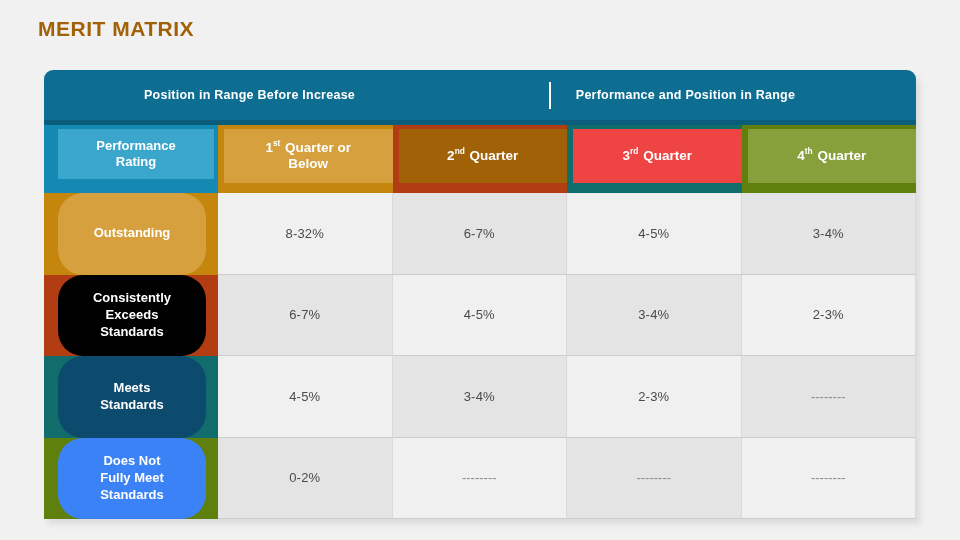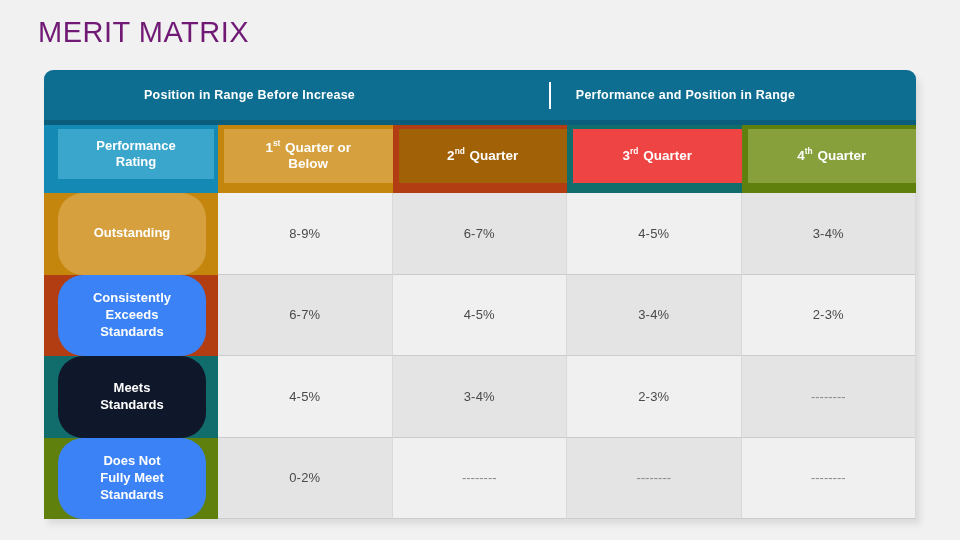--- a/index.html
+++ b/index.html
@@ -14,24 +14,24 @@
     font-family: "Liberation Sans", sans-serif;
     overflow: hidden;
     position: relative;
   }
 
   
   .slide-title {
     position: absolute;
     left: 38px;
     top: 18px;
-    font-size: 29px;
-    font-weight: normal;
+    font-size: 21px;
+    font-weight: bold;
     letter-spacing: 0.5px;
-    color: #701a75;
+    color: #a16207;
     line-height: 1;
     white-space: nowrap;
   }
 
   
   .matrix {
     position: absolute;
     left: 44px;
     top: 70px;
     width: 872px;
@@ -264,41 +264,41 @@
     </div>
 
   <div class="body-grid" id="body-grid">
       <div class="body-row">
         <div class="row-label">
           <div class="base" style="background: rgb(197, 134, 13);"></div>
           <div class="panel" style="background: rgb(213, 160, 61);">
             <div>Outstanding</div>
           </div>
         </div>
-        <div class="data-cell shade-a">8-9%</div>
+        <div class="data-cell shade-a">8-32%</div>
         <div class="data-cell shade-b">6-7%</div>
         <div class="data-cell shade-a">4-5%</div>
         <div class="data-cell shade-b">3-4%</div>
       </div>
       <div class="body-row">
         <div class="row-label">
           <div class="base" style="background: rgb(179, 61, 18);"></div>
-          <div class="panel" style="background: #3b82f6;">
+          <div class="panel" style="background: #000000;">
             <div>Consistently<br>Exceeds<br>Standards</div>
           </div>
         </div>
         <div class="data-cell shade-b">6-7%</div>
         <div class="data-cell shade-a">4-5%</div>
         <div class="data-cell shade-b">3-4%</div>
         <div class="data-cell shade-a">2-3%</div>
       </div>
       <div class="body-row">
         <div class="row-label">
           <div class="base" style="background: rgb(17, 109, 108);"></div>
-          <div class="panel" style="background: #0f172a;">
+          <div class="panel" style="background: #0c4a6e;">
             <div>Meets<br>Standards</div>
           </div>
         </div>
         <div class="data-cell shade-a">4-5%</div>
         <div class="data-cell shade-b">3-4%</div>
         <div class="data-cell shade-a">2-3%</div>
         <div class="data-cell shade-b dash">--------</div>
       </div>
       <div class="body-row">
         <div class="row-label">

